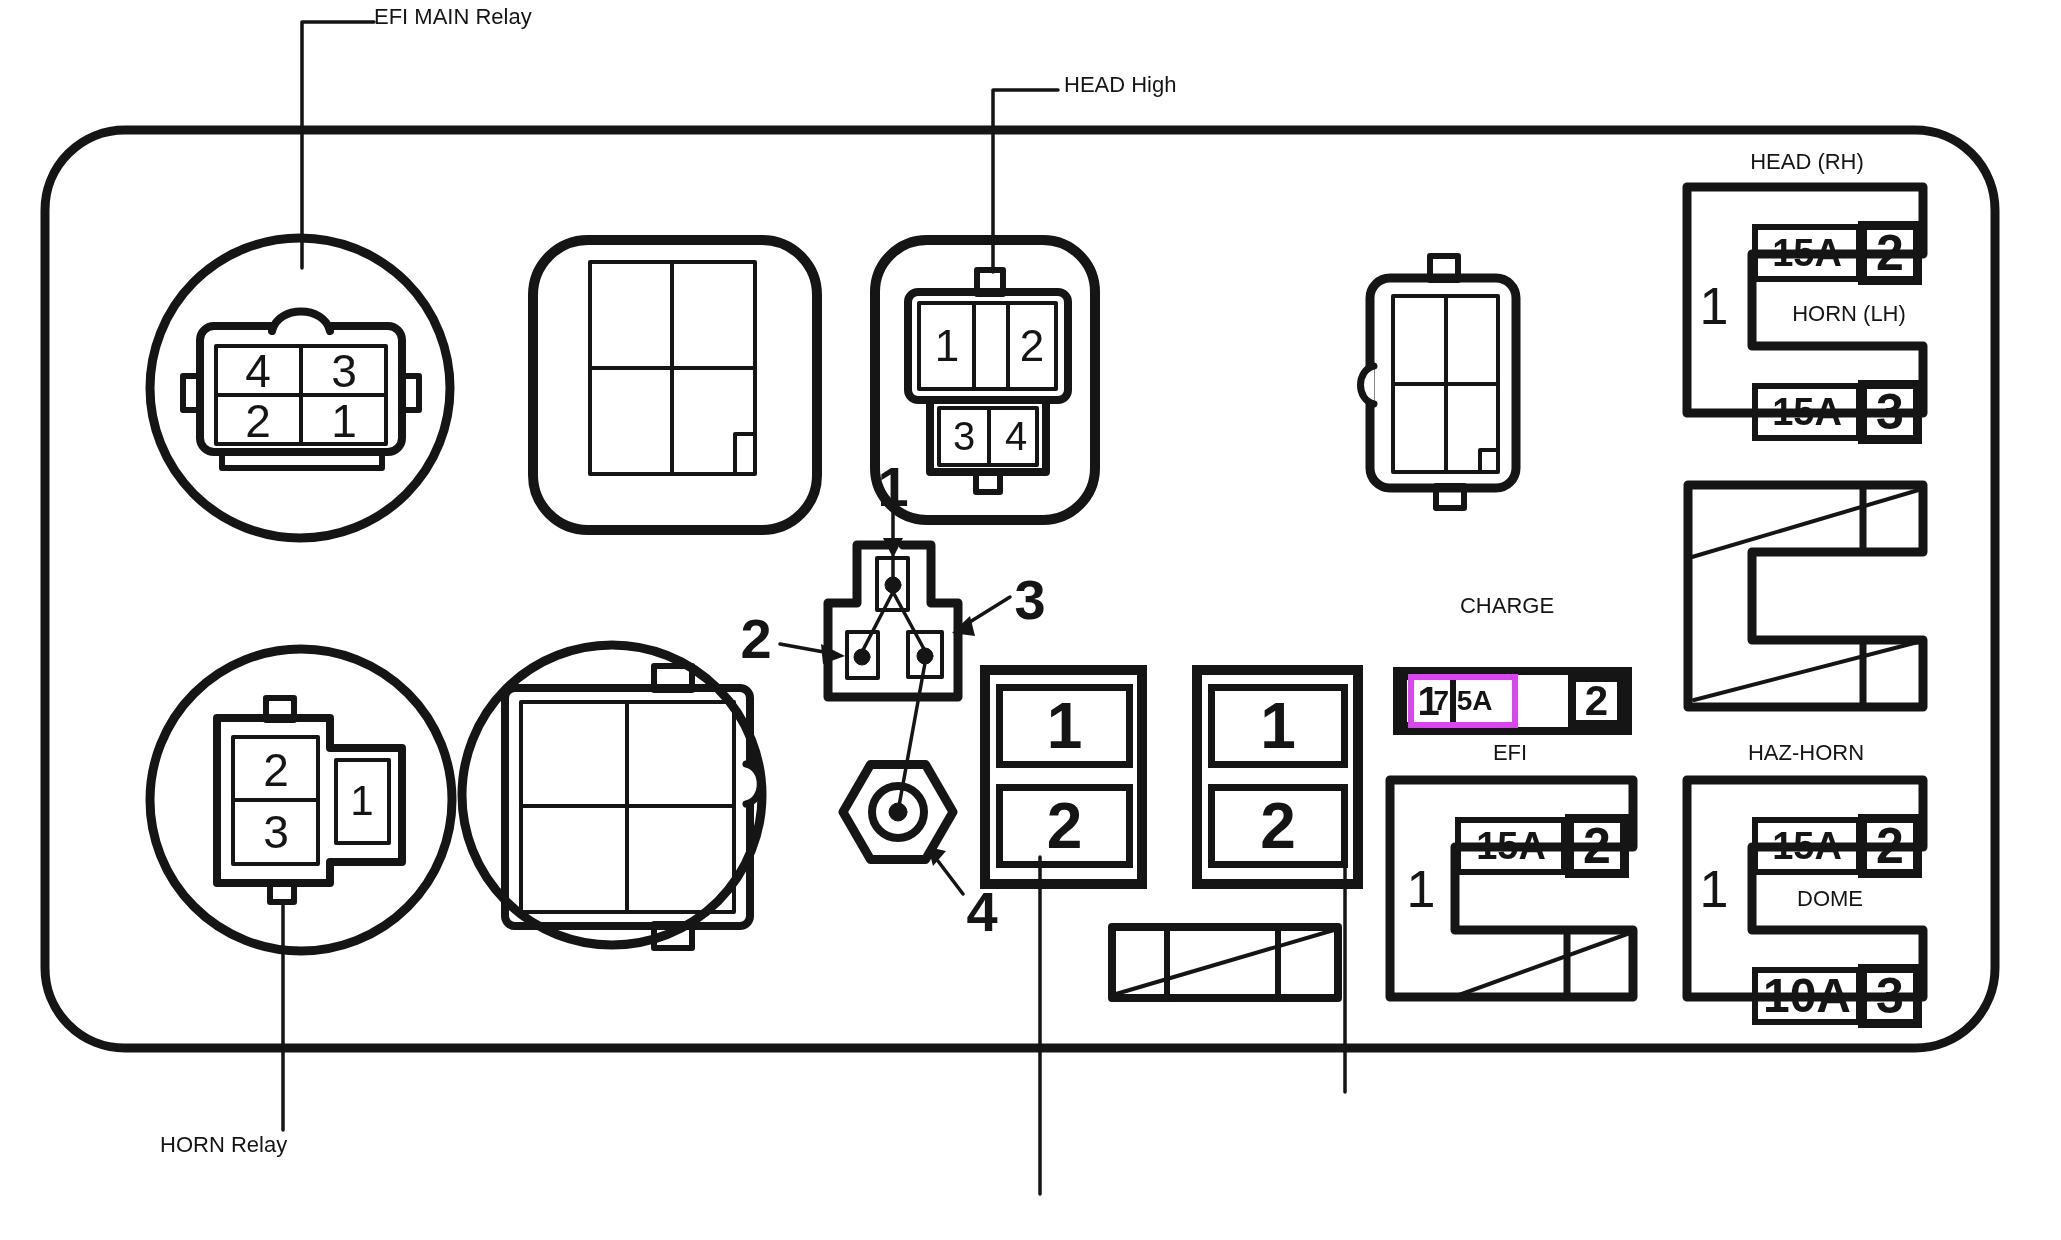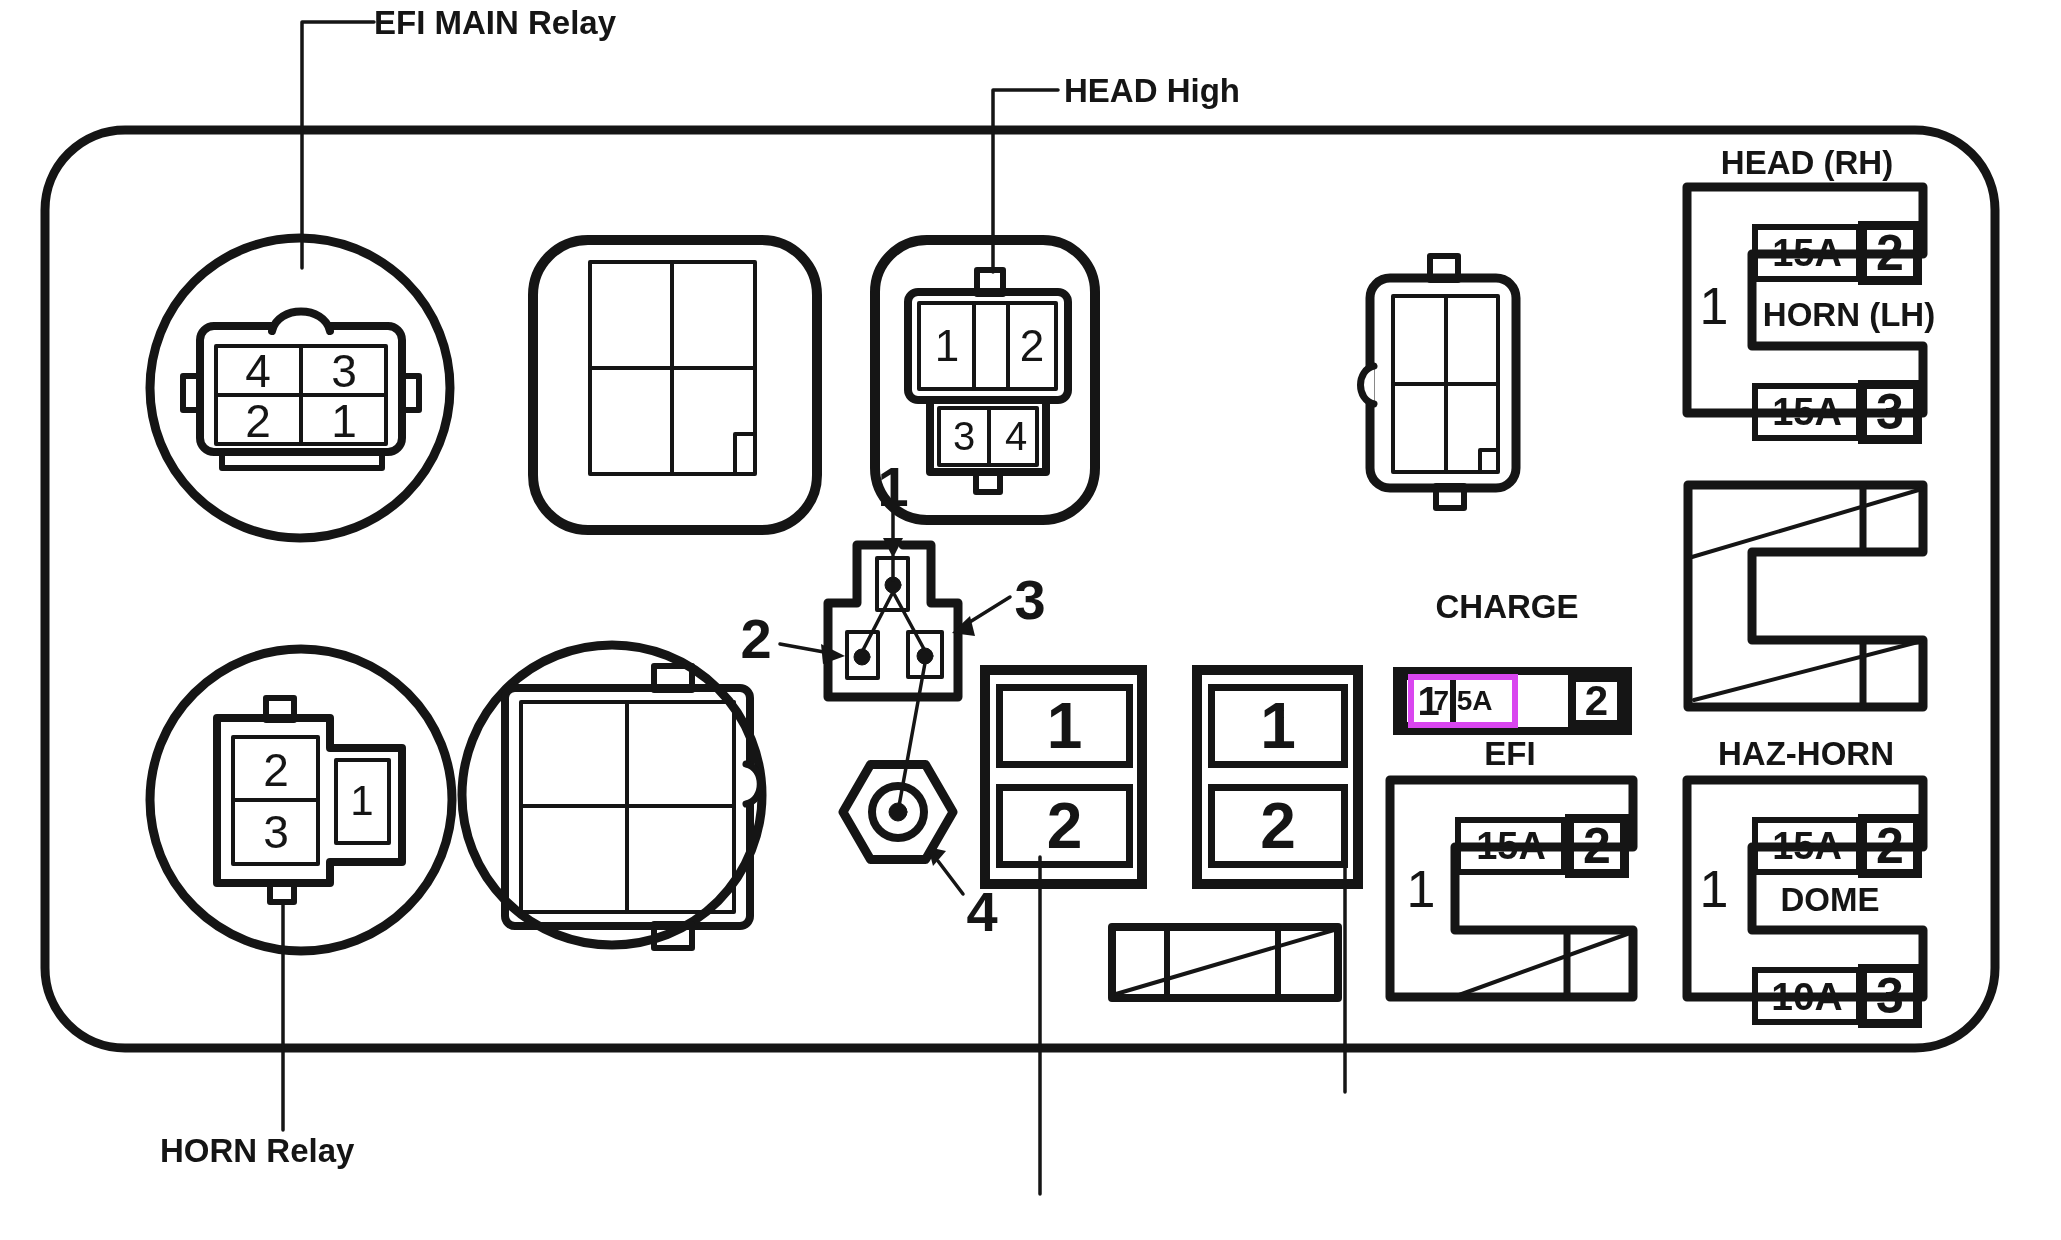--- a/index.html
+++ b/index.html
@@ -7,21 +7,21 @@
     position:relative;width:2061px;height:1240px;background:#ffffff;
     font-family:"Liberation Sans","DejaVu Sans",sans-serif;color:#151515;overflow:hidden;
   }
   svg.lines{position:absolute;left:0;top:0;z-index:1;}
   .txt{position:absolute;line-height:1;white-space:nowrap;z-index:3;color:#151515;}
   .ctr{transform:translate(-50%,-50%);}
   .cell{
     position:absolute;display:flex;align-items:center;justify-content:center;
     box-sizing:border-box;line-height:1;z-index:2;color:#151515;background:transparent;margin-top:32px;
   }
-  .lbl{font-weight:700;font-size:33px;}
+  .lbl{font-weight:400;font-size:22px;}
   .num{font-weight:600;}
 </style>
 </head>
 <body>
 
 <div class="stage">
 
   <svg class="lines" width="2061" height="1240" viewBox="0 0 2061 1240">
     <g stroke="#151515" fill="none" stroke-linecap="round" stroke-linejoin="round">
 
@@ -163,21 +163,21 @@
   <div class="cell num" style="left:1752px;top:192px;width:110px;height:58px;border:6px solid #151515;font-size:38px;">15A</div>
   <div class="cell num" style="left:1858px;top:189px;width:64px;height:64px;border:9px solid #151515;font-size:50px;">2</div>
   <div class="cell num" style="left:1752px;top:351px;width:110px;height:58px;border:6px solid #151515;font-size:38px;">15A</div>
   <div class="cell num" style="left:1858px;top:348px;width:64px;height:64px;border:9px solid #151515;font-size:50px;">3</div>
 
   <div class="cell num" style="left:1455px;top:785px;width:112px;height:58px;border:6px solid #151515;font-size:38px;">15A</div>
   <div class="cell num" style="left:1565px;top:782px;width:64px;height:64px;border:9px solid #151515;font-size:50px;">2</div>
 
   <div class="cell num" style="left:1752px;top:785px;width:110px;height:58px;border:6px solid #151515;font-size:38px;">15A</div>
   <div class="cell num" style="left:1858px;top:782px;width:64px;height:64px;border:9px solid #151515;font-size:50px;">2</div>
-  <div class="cell num" style="left:1752px;top:935px;width:110px;height:58px;border:6px solid #151515;font-size:39px;">10A</div>
+  <div class="cell num" style="left:1752px;top:935px;width:110px;height:58px;border:6px solid #151515;font-size:48px;">10A</div>
   <div class="cell num" style="left:1858px;top:932px;width:64px;height:64px;border:9px solid #151515;font-size:50px;">3</div>
 
   <div class="txt ctr num" style="left:258px;top:371px;font-size:46px;font-weight:500;">4</div>
   <div class="txt ctr num" style="left:344px;top:371px;font-size:46px;font-weight:500;">3</div>
   <div class="txt ctr num" style="left:258px;top:421px;font-size:46px;font-weight:500;">2</div>
   <div class="txt ctr num" style="left:344px;top:421px;font-size:46px;font-weight:500;">1</div>
 
   <div class="txt ctr num" style="left:276px;top:770px;font-size:46px;font-weight:500;">2</div>
   <div class="txt ctr num" style="left:276px;top:832px;font-size:46px;font-weight:500;">3</div>
   <div class="txt ctr num" style="left:362px;top:801px;font-size:42px;font-weight:500;">1</div>

